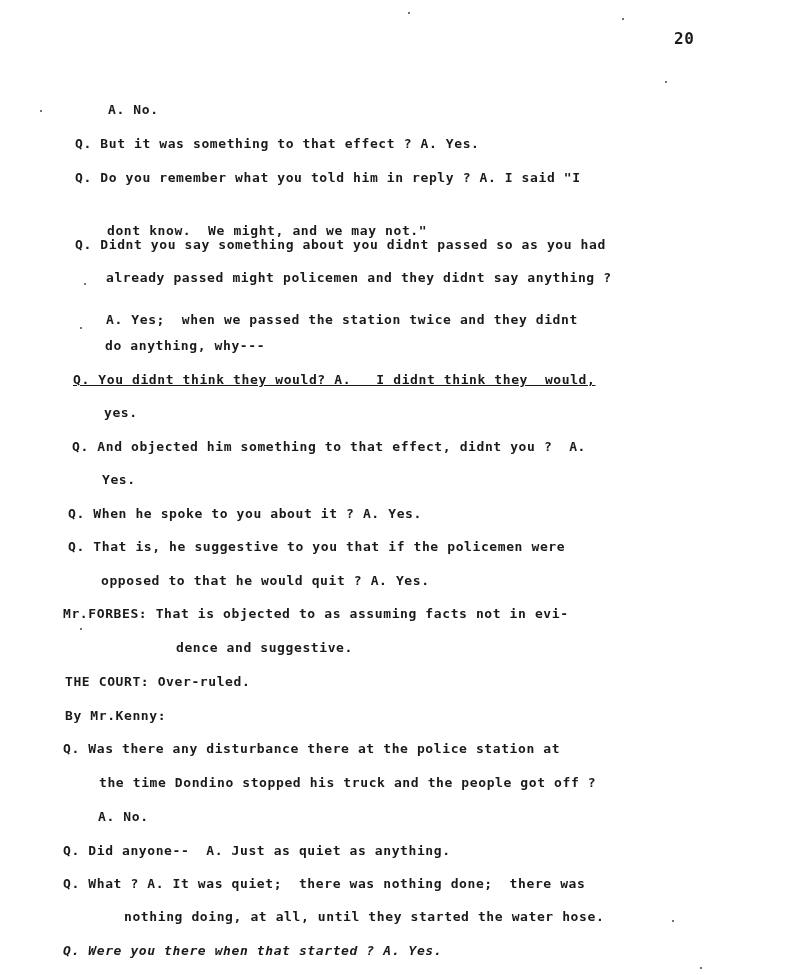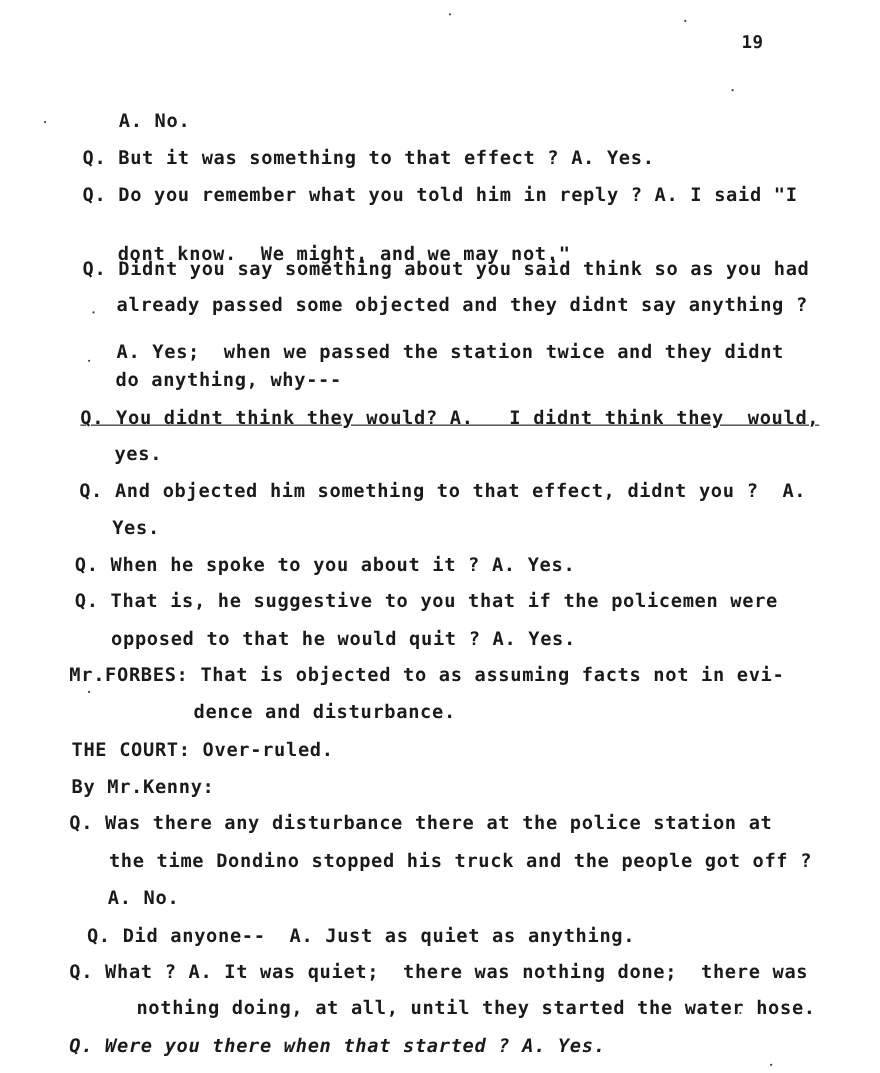--- a/index.html
+++ b/index.html
@@ -25,62 +25,62 @@
       position: absolute;
       left: 674px;
       top: 29px;
       font-size: 16px;
       font-weight: bold;
       letter-spacing: 0.5px;
     }
     .line {
       position: absolute;
       white-space: pre;
-      font-size: 17px;
+      font-size: 13px;
       font-weight: bold;
       letter-spacing: 0.6px;
       line-height: 20px;
     }
     .speck {
       position: absolute;
       width: 2px; height: 2px;
       background: #444;
       border-radius: 1px;
     }
   </style>
 </head>
 <body>
 
 <div class="page">
-  <div class="page-number">19</div>
+  <div class="page-number">20</div>
 
   <div id="lines">
     <div class="line" style="left: 108px; top: 100px;">A. No.</div>
     <div class="line" style="left: 75px; top: 134px;">Q. But it was something to that effect ? A. Yes.</div>
     <div class="line" style="left: 75px; top: 168px;">Q. Do you remember what you told him in reply ? A. I said "I</div>
     <div class="line" style="left: 107px; top: 201px; margin-top: 20px;">dont know.  We might, and we may not."</div>
-    <div class="line" style="left: 75px; top: 235px;">Q. Didnt you say something about you said think so as you had</div>
-    <div class="line" style="left: 106px; top: 268px;">already passed some objected and they didnt say anything ?</div>
+    <div class="line" style="left: 75px; top: 235px;">Q. Didnt you say something about you didnt passed so as you had</div>
+    <div class="line" style="left: 106px; top: 268px;">already passed might policemen and they didnt say anything ?</div>
     <div class="line" style="left: 106px; top: 310px;">A. Yes;  when we passed the station twice and they didnt</div>
     <div class="line" style="left: 105px; top: 336px;">do anything, why---</div>
     <div class="line" style="left: 73px; top: 370px; text-decoration: underline;">Q. You didnt think they would? A.   I didnt think they  would,</div>
     <div class="line" style="left: 104px; top: 403px;">yes.</div>
     <div class="line" style="left: 72px; top: 437px;">Q. And objected him something to that effect, didnt you ?  A.</div>
     <div class="line" style="left: 102px; top: 470px;">Yes.</div>
     <div class="line" style="left: 68px; top: 504px;">Q. When he spoke to you about it ? A. Yes.</div>
     <div class="line" style="left: 68px; top: 537px;">Q. That is, he suggestive to you that if the policemen were</div>
     <div class="line" style="left: 101px; top: 571px;">opposed to that he would quit ? A. Yes.</div>
     <div class="line" style="left: 63px; top: 604px;">Mr.FORBES: That is objected to as assuming facts not in evi-</div>
-    <div class="line" style="left: 176px; top: 638px;">dence and disturbance.</div>
+    <div class="line" style="left: 176px; top: 638px;">dence and suggestive.</div>
     <div class="line" style="left: 65px; top: 672px;">THE COURT: Over-ruled.</div>
     <div class="line" style="left: 65px; top: 706px;">By Mr.Kenny:</div>
     <div class="line" style="left: 63px; top: 739px;">Q. Was there any disturbance there at the police station at</div>
     <div class="line" style="left: 99px; top: 773px;">the time Dondino stopped his truck and the people got off ?</div>
     <div class="line" style="left: 98px; top: 807px;">A. No.</div>
-    <div class="line" style="left: 63px; top: 841px; margin-left: 16px;">Q. Did anyone--  A. Just as quiet as anything.</div>
+    <div class="line" style="left: 63px; top: 841px;">Q. Did anyone--  A. Just as quiet as anything.</div>
     <div class="line" style="left: 63px; top: 874px;">Q. What ? A. It was quiet;  there was nothing done;  there was</div>
     <div class="line" style="left: 96px; top: 907px; margin-left: 28px;">nothing doing, at all, until they started the water hose.</div>
     <div class="line" style="left: 63px; top: 941px; font-style: italic;">Q. Were you there when that started ? A. Yes.</div>
   </div>
 
   <span class="speck" style="left:408px;top:12px;"></span>
   <span class="speck" style="left:622px;top:18px;"></span>
   <span class="speck" style="left:40px;top:110px;"></span>
   <span class="speck" style="left:665px;top:81px;"></span>
   <span class="speck" style="left:84px;top:283px;"></span>

